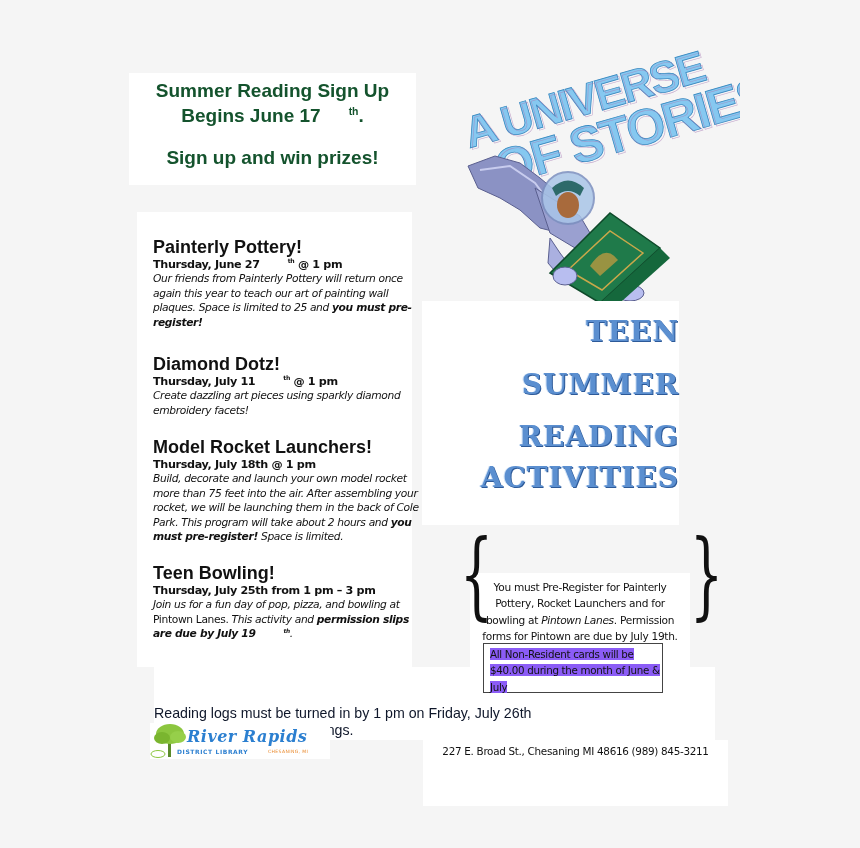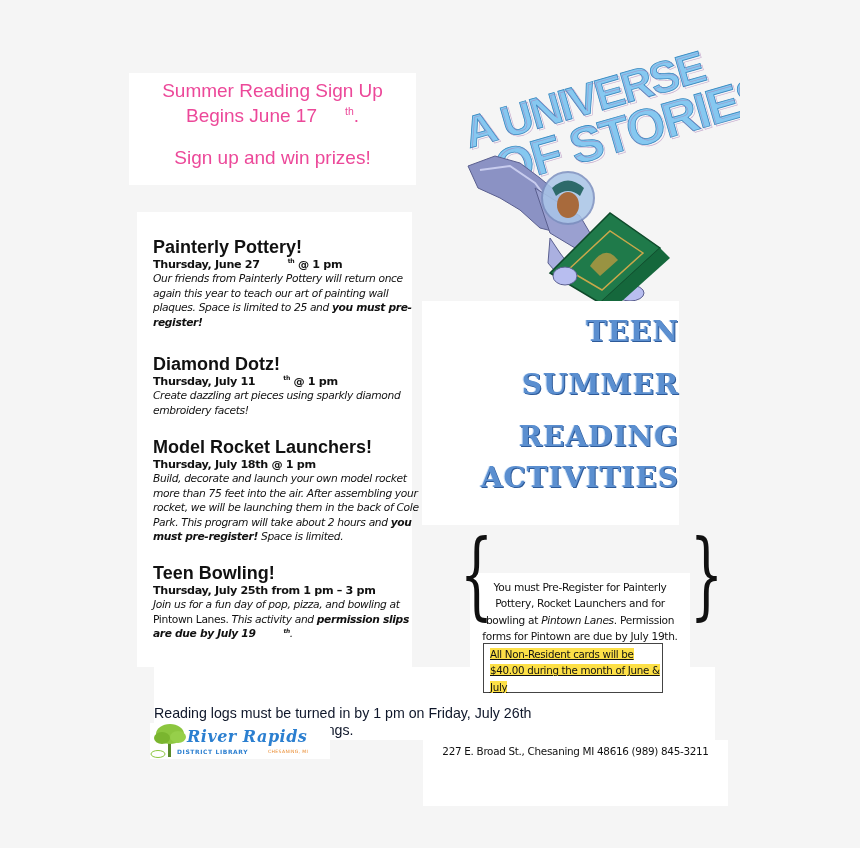--- a/index.html
+++ b/index.html
@@ -4,21 +4,21 @@
 <style>
   html, body { margin: 0; padding: 0; }
   body {
     width: 860px; height: 848px; position: relative; overflow: hidden;
     background: #f5f5f5;
     font-family: "Liberation Sans", sans-serif;
   }
   .box { position: absolute; background: #ffffff; }
 
   
-  #signup { left: 129px; top: 73px; width: 287px; height: 112px; text-align: center; color: #ec4899; font-weight: normal; }
+  #signup { left: 129px; top: 73px; width: 287px; height: 112px; text-align: center; color: #14532d; font-weight: bold; }
   #signup .l1 { position: absolute; left: 0; right: 0; top: 6px; font-size: 19px; line-height: 24px; }
   #signup .l2 { position: absolute; left: 0; right: 0; top: 31px; font-size: 19px; line-height: 24px; }
   #signup .l3 { position: absolute; left: 0; right: 0; top: 73px; font-size: 19px; line-height: 24px; }
   sup { font-size: 0.55em; line-height: 0; vertical-align: super; padding-left: 28px; }
 
   
   #events { left: 137px; top: 212px; width: 275px; height: 455px; }
   .ev { position: absolute; left: 16px; width: 266px; color: #111; font-family: "Liberation Sans", sans-serif; }
   .ev .ttl { font-size: 18px; font-weight: bold; line-height: 22px; }
   .ev .when { font-size: 11.2px; font-weight: bold; line-height: 14px; font-family: "DejaVu Sans", sans-serif; letter-spacing: -0.35px; }
@@ -43,21 +43,21 @@
   }
   .brace { position: absolute; font-family: "DejaVu Serif", serif; color: #111; font-size: 96px; line-height: 96px; transform: scaleX(0.55); }
 
   
   #fee {
     position: absolute; left: 483px; top: 643px; width: 180px; height: 50px;
     background: #ffffff; border: 1px solid #444;
     font-family: "DejaVu Sans", sans-serif; font-size: 10.3px; line-height: 16.4px; color: #111; letter-spacing: -0.3px;
     padding: 2px 0 0 6px; box-sizing: border-box;
   }
-  #fee span { background: #fde047; text-decoration: underline; }
+  #fee span { background: #8b5cf6; }
 
   
   #logs { left: 154px; top: 667px; width: 561px; height: 73px; text-align: left; color: #0f172a; font-size: 14.2px; line-height: 17px; }
   #logs .line1 { position: absolute; left: 0; right: 0; top: 38px; }
   #logs .line2 { position: absolute; left: 0; right: 0; top: 55px; }
 
   
   #addr { left: 423px; top: 740px; width: 305px; height: 66px; text-align: center; font-family: "DejaVu Sans", sans-serif; font-size: 10.4px; line-height: 15.5px; color: #111; letter-spacing: -0.3px; }
   #addr .a1 { position: absolute; left: 0; right: 0; top: 4px; }
   #addr .a2 { position: absolute; left: 0; right: 0; top: 19px; }

